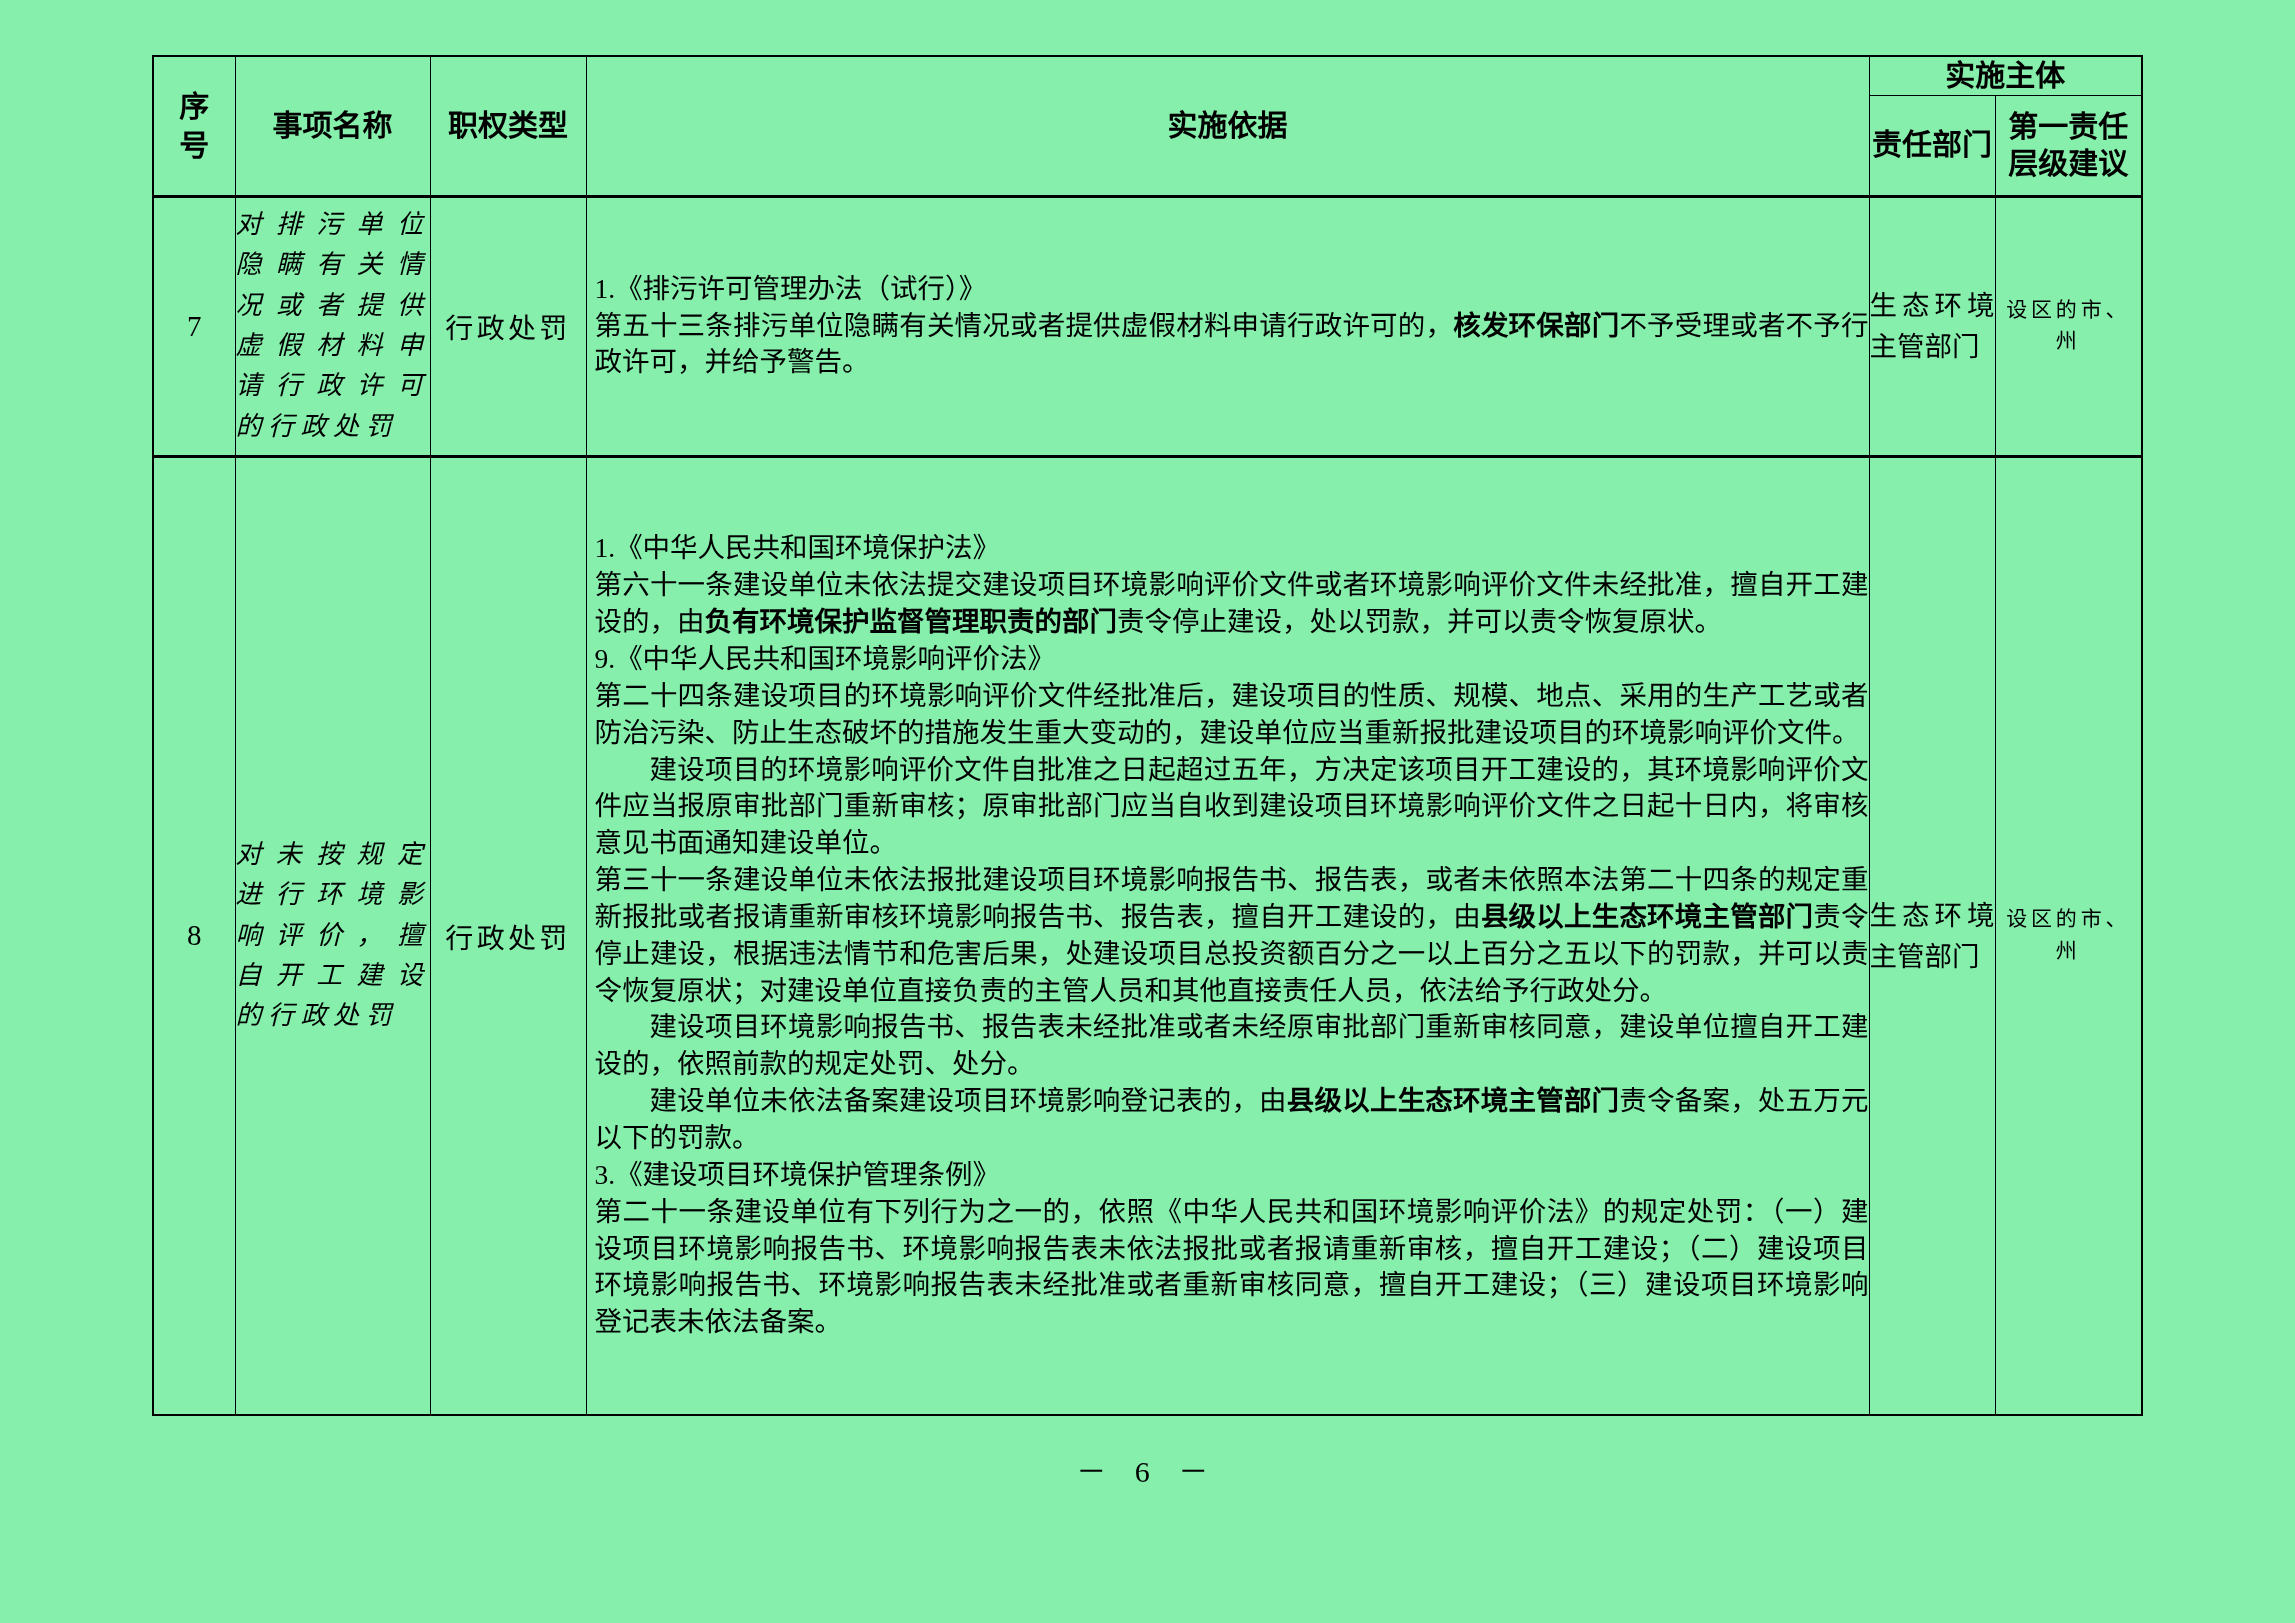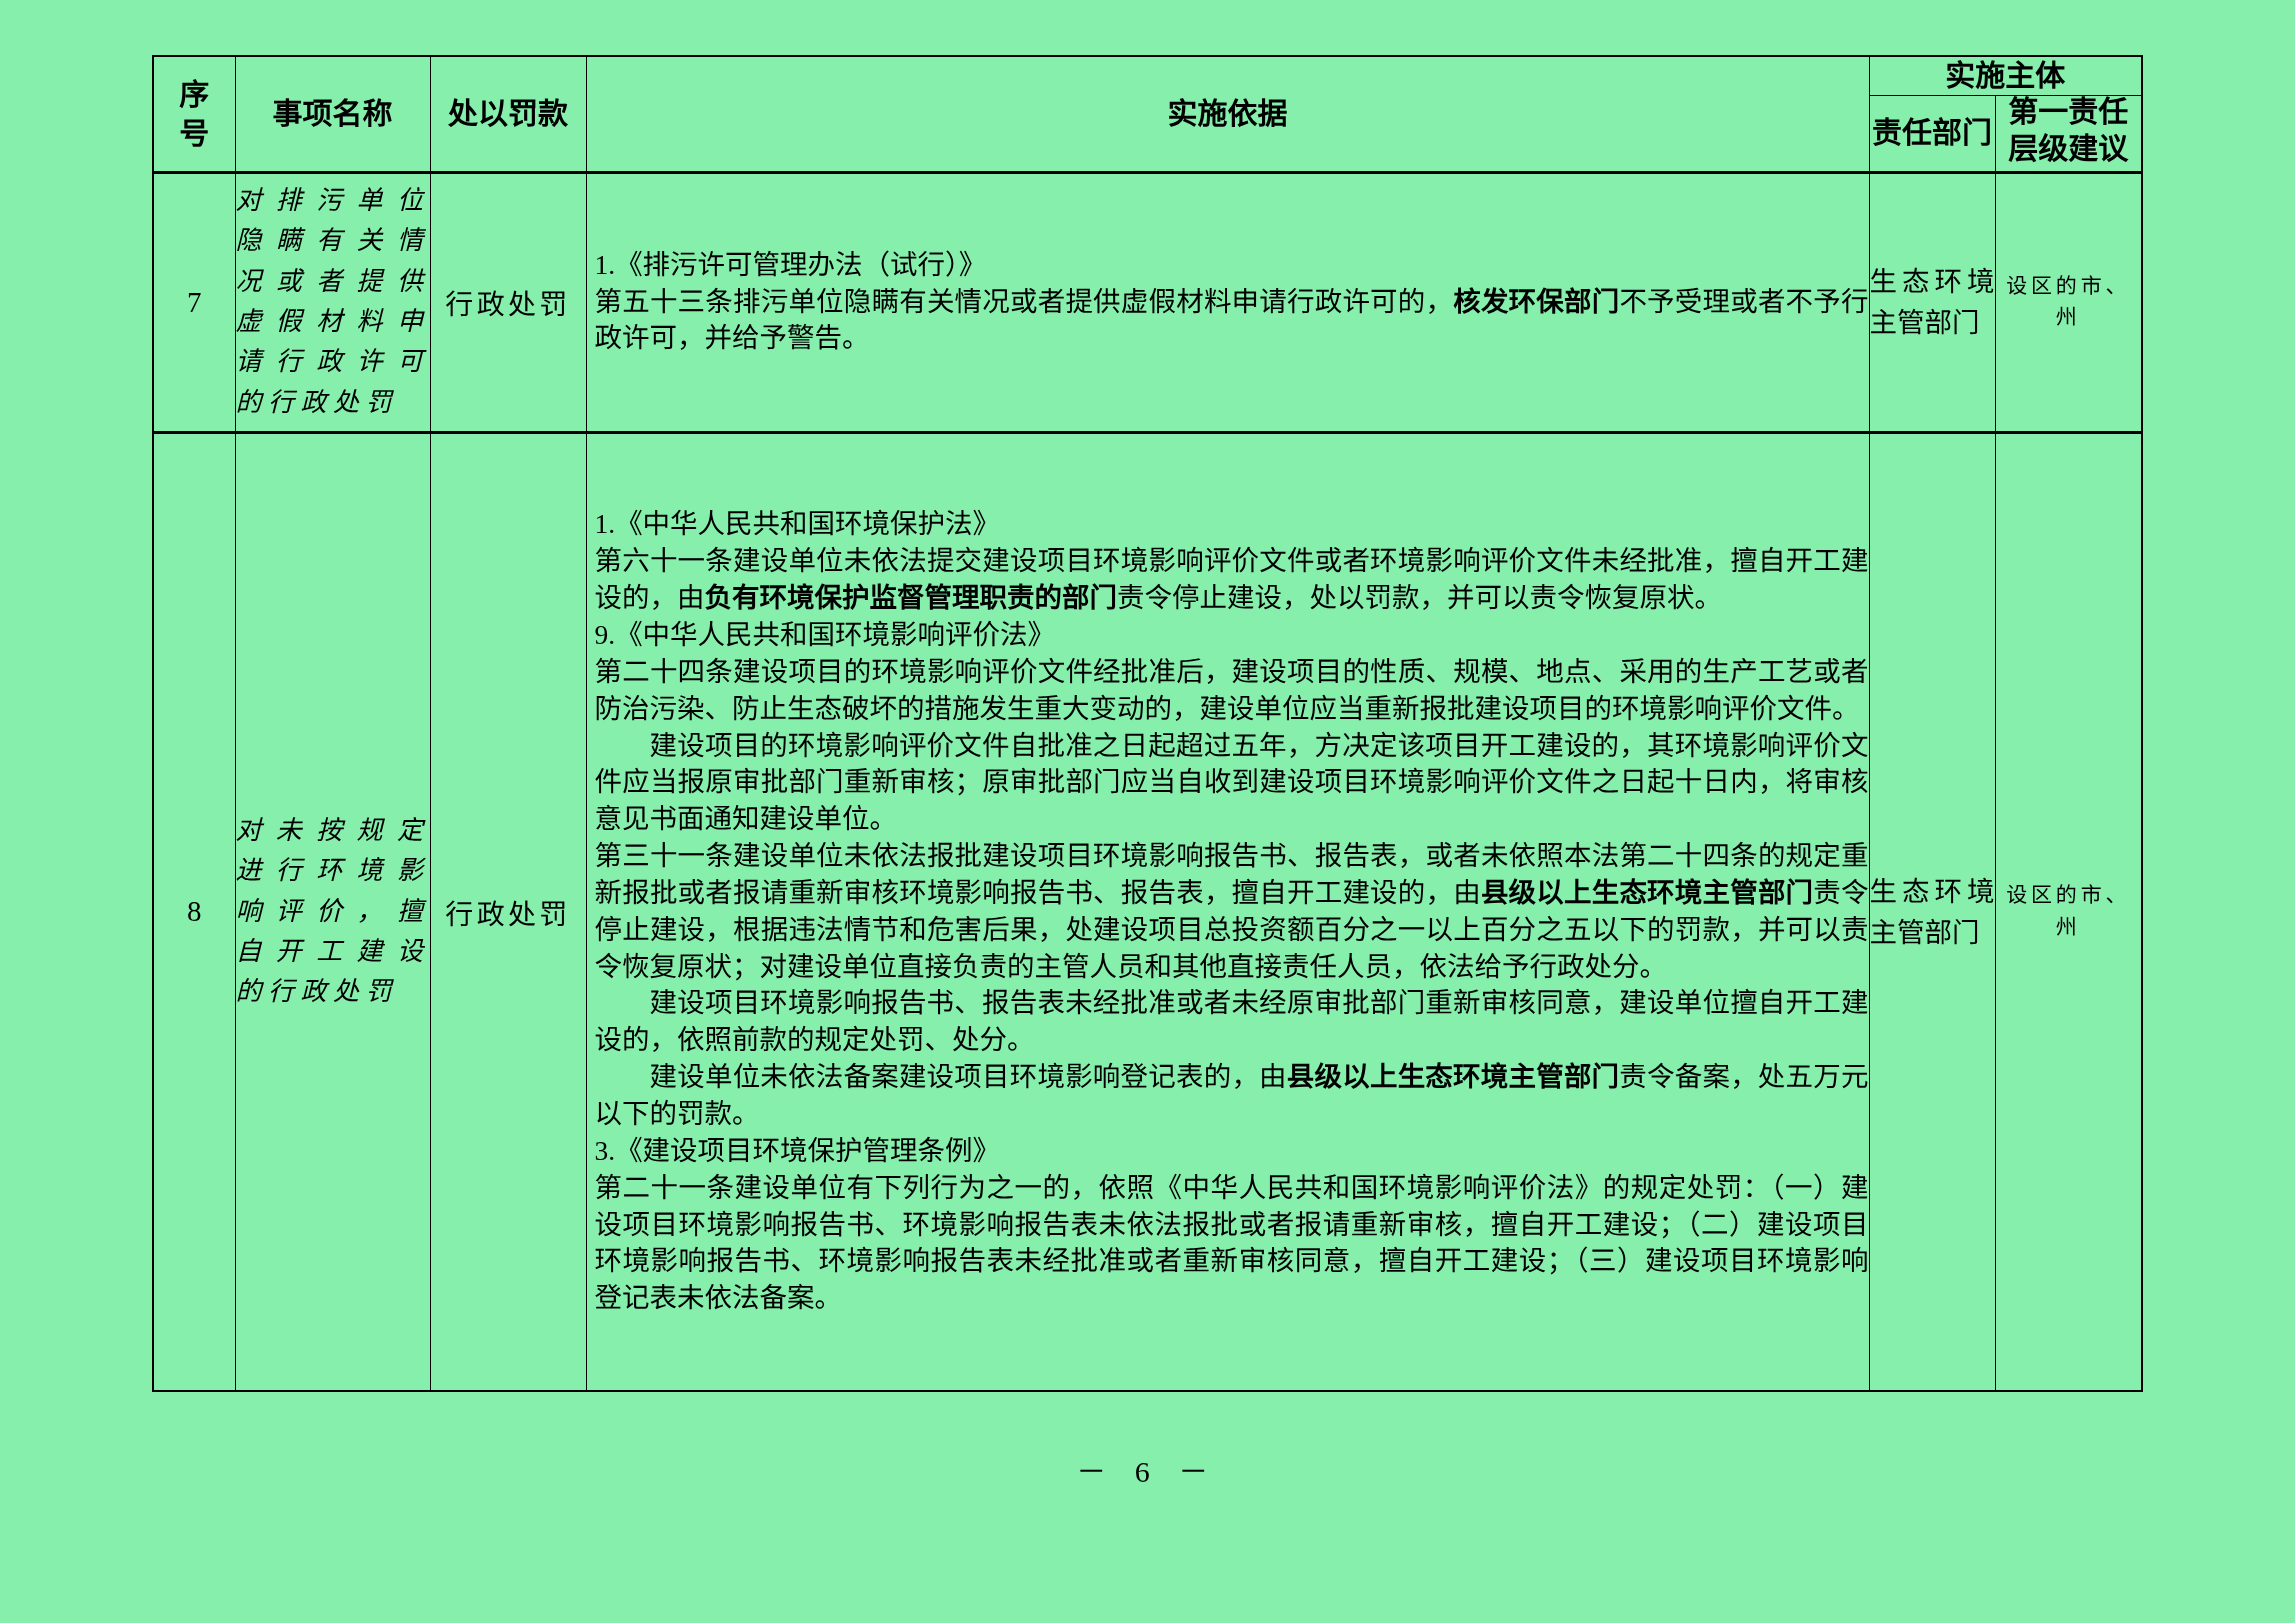--- a/index.html
+++ b/index.html
@@ -35,21 +35,21 @@
     font-size:30px;
     line-height:1.25;
     text-align:center;
   }
   .tr-subject{height:35px;}
   .tr-subhead{height:69px;}
   .tr-row7{height:260px;}
   .tr-row8{height:959px;}
 
   .th-no-inner{display:block;width:1.15em;margin:0 auto;line-height:1.3;}
-  .th-level-inner{display:block;width:4.6em;margin:0 auto;line-height:1.25;font-family:Liberation Mono, monospace;}
+  .th-level-inner{display:block;width:4.6em;margin:12px auto;line-height:1.25;}
 
   .td-no{
     text-align:center;
     font-size:29px;
   }
   .td-item{padding:5.2px 9.2px;}
   .td-item .item-text{
     font-size:26px;
     line-height:1.55;
     letter-spacing:0.25em;
@@ -113,21 +113,21 @@
     </colgroup>
     <thead>
       <tr class="tr-subject sub-head-top">
         <th rowspan="2" class="span-two">
           <span class="th-no-inner">序号</span>
         </th>
         <th rowspan="2" class="span-two">
           <span>事项名称</span>
         </th>
         <th rowspan="2" class="span-two">
-          <span>处以罚款</span>
+          <span>职权类型</span>
         </th>
         <th rowspan="2" class="span-two">
           <span>实施依据</span>
         </th>
         <th colspan="2">
           <span>实施主体</span>
         </th>
       </tr>
       <tr class="tr-subhead sub-head">
         <th>

